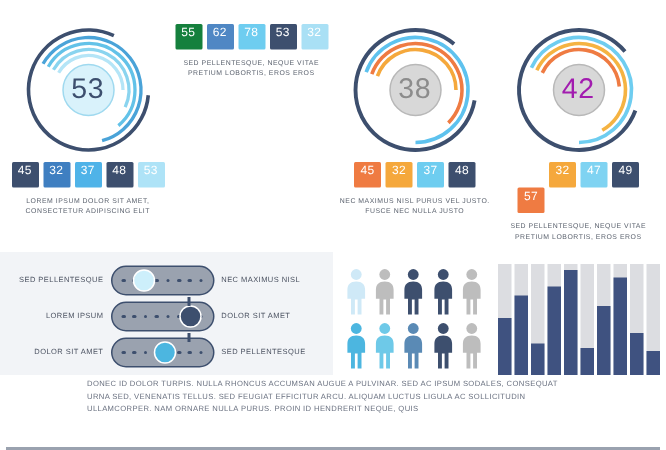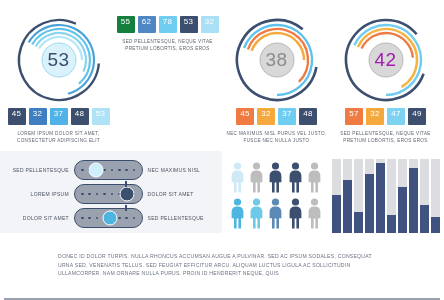--- a/index.html
+++ b/index.html
@@ -146,21 +146,21 @@
           <svg width="96" height="92" viewBox="0 0 96 92">
             <path d="M 85.58770483143634 59.680805733026745 A 40 40 0 1 1 78.64177772475911 20.288495612538416" fill="none" stroke="#3d4f6e" stroke-width="2.6" stroke-linecap="butt"></path>
             <path d="M 16.27922745371725 31.208360839075517 A 35 35 0 1 1 48 81" fill="none" stroke="#6ecdf0" stroke-width="2.4" stroke-linecap="butt"></path>
             <path d="M 19.90445860186385 32.89883388603832 A 31 31 0 1 1 63.5 72.8467875173176" fill="none" stroke="#f5b342" stroke-width="2.4" stroke-linecap="butt"></path>
             <path d="M 23.52968975001045 34.58930693300111 A 27 27 0 0 1 74.89725684847713 43.64679494581323" fill="none" stroke="#ef7b42" stroke-width="2.4" stroke-linecap="butt"></path>
             <circle cx="48" cy="46" r="17" fill="#d8d8d8" stroke="#b8b8b8" stroke-width="1"></circle>
           </svg>
           <div class="centerval" style="color: #a21caf;">42</div>
         </div>
         <div class="badges">
-          <div class="badge" style="background: rgb(239, 123, 66);">57</div>
+          <div class="badge" style="background: rgb(239, 123, 66); margin-top: 17px;">57</div>
           <div class="badge" style="background: rgb(245, 168, 60);">32</div>
           <div class="badge" style="background: rgb(127, 211, 242);">47</div>
           <div class="badge" style="background: rgb(61, 79, 110);">49</div>
         </div>
         <div class="caption">SED PELLENTESQUE, NEQUE VITAE PRETIUM LOBORTIS, EROS EROS</div>
       </div>
     </div>
 
   <div class="middle">
     <div class="sliderwrap" id="sliderwrap">

